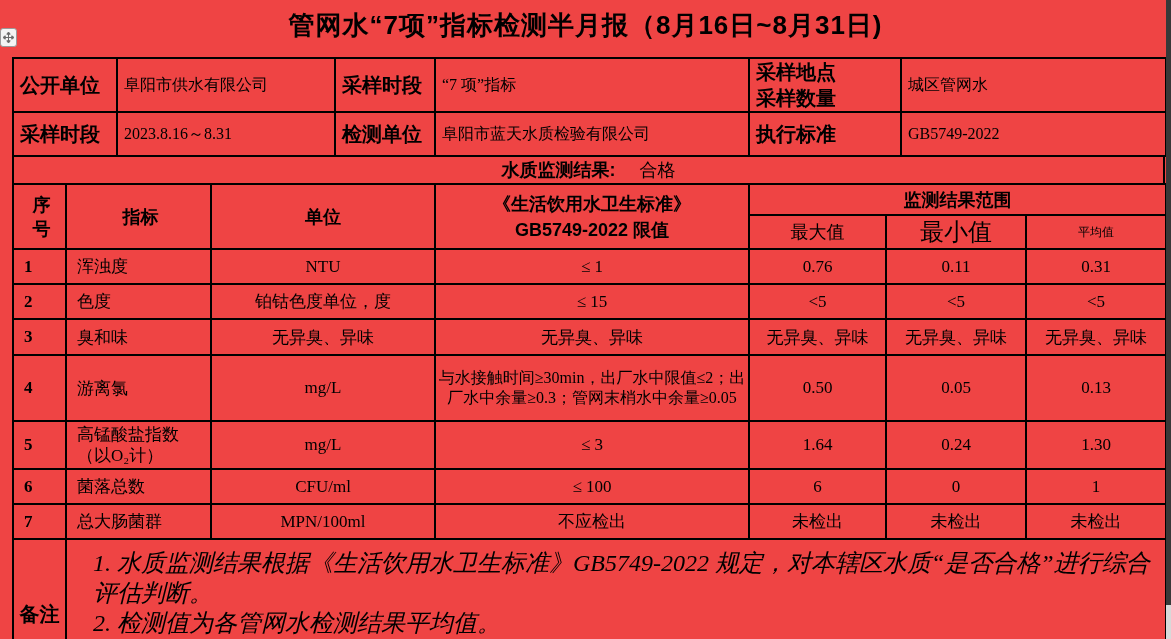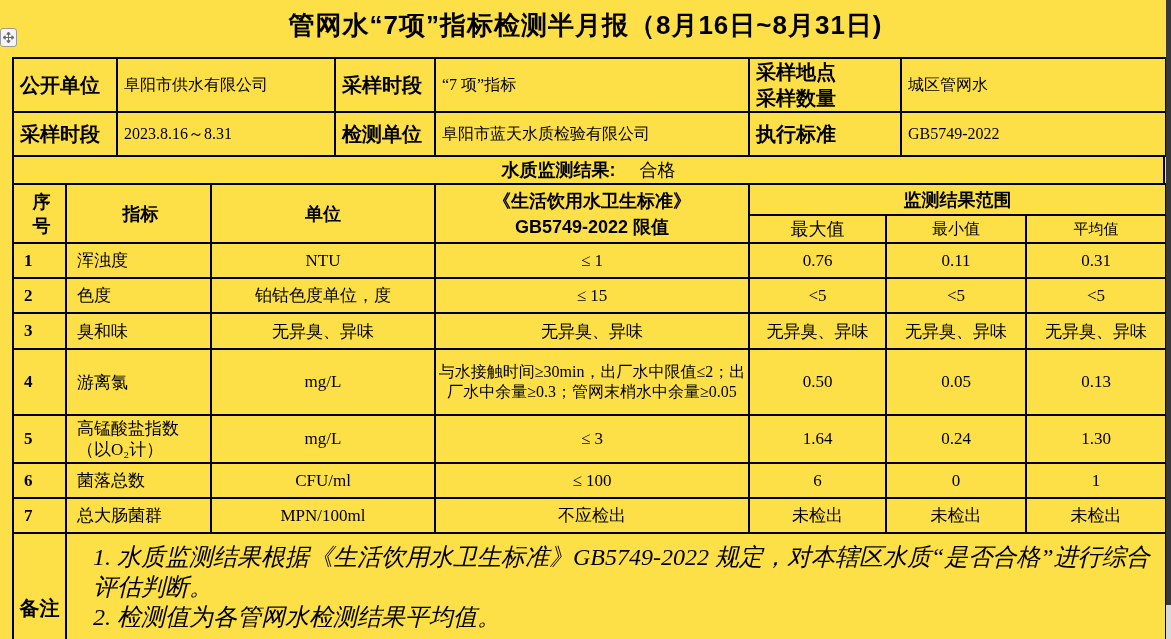--- a/index.html
+++ b/index.html
@@ -1,16 +1,16 @@
 <!DOCTYPE html>
 <html><head>
 <meta charset="utf-8">
 <style>
   html,body{margin:0;padding:0;background:#fff;}
-  .page{position:relative;width:1171px;height:639px;background:#fde047;overflow:hidden;
+  .page{position:relative;width:1171px;height:639px;background:#ef4444;overflow:hidden;
         color:#000;font-family:"Liberation Serif","DejaVu Serif",serif;}
   .title{position:absolute;top:8px;left:0;width:1171px;text-align:center;
          font-size:26px;font-weight:bold;letter-spacing:1px;
          font-family:"Liberation Sans","DejaVu Sans",sans-serif;}
   .stack{position:absolute;top:57px;left:12px;width:1153px;}
   table{border-collapse:collapse;table-layout:fixed;width:1153px;}
   .stack table + table{margin-top:-2px;}
   td{border:2px solid #000;padding:0 6px;overflow:hidden;vertical-align:middle;
      font-size:17px;}
   .lbl{font-family:"Liberation Sans","DejaVu Sans",sans-serif;font-weight:bold;
@@ -132,22 +132,22 @@
         <td rowspan="2" class="hdr l">指标</td>
         <td rowspan="2" class="hdr">单位</td>
         <td rowspan="2" class="hdr two-line">
           <span>《生活饮用水卫生标准》</span>
           <span>GB5749-2022 限值</span>
         </td>
         <td colspan="3" class="hdr">监测结果范围</td>
       </tr>
       <tr class="hH2">
         <td class="c val" style="font-size:18px">最大值</td>
-        <td class="c val" style="font-size:16px">最小值</td>
-        <td class="c val" style="font-size:15px">平均值</td>
+        <td class="c val" style="font-size:24px">最小值</td>
+        <td class="c val" style="font-size:12px">平均值</td>
       </tr>
 
       <tr class="h1">
         <td class="l b num">1</td>
         <td class="l indicator-cell">浑浊度</td>
         <td class="c">NTU</td>
         <td class="c">≤ 1</td>
         <td class="c num">0.76</td>
         <td class="c num">0.11</td>
         <td class="c num">0.31</td>

